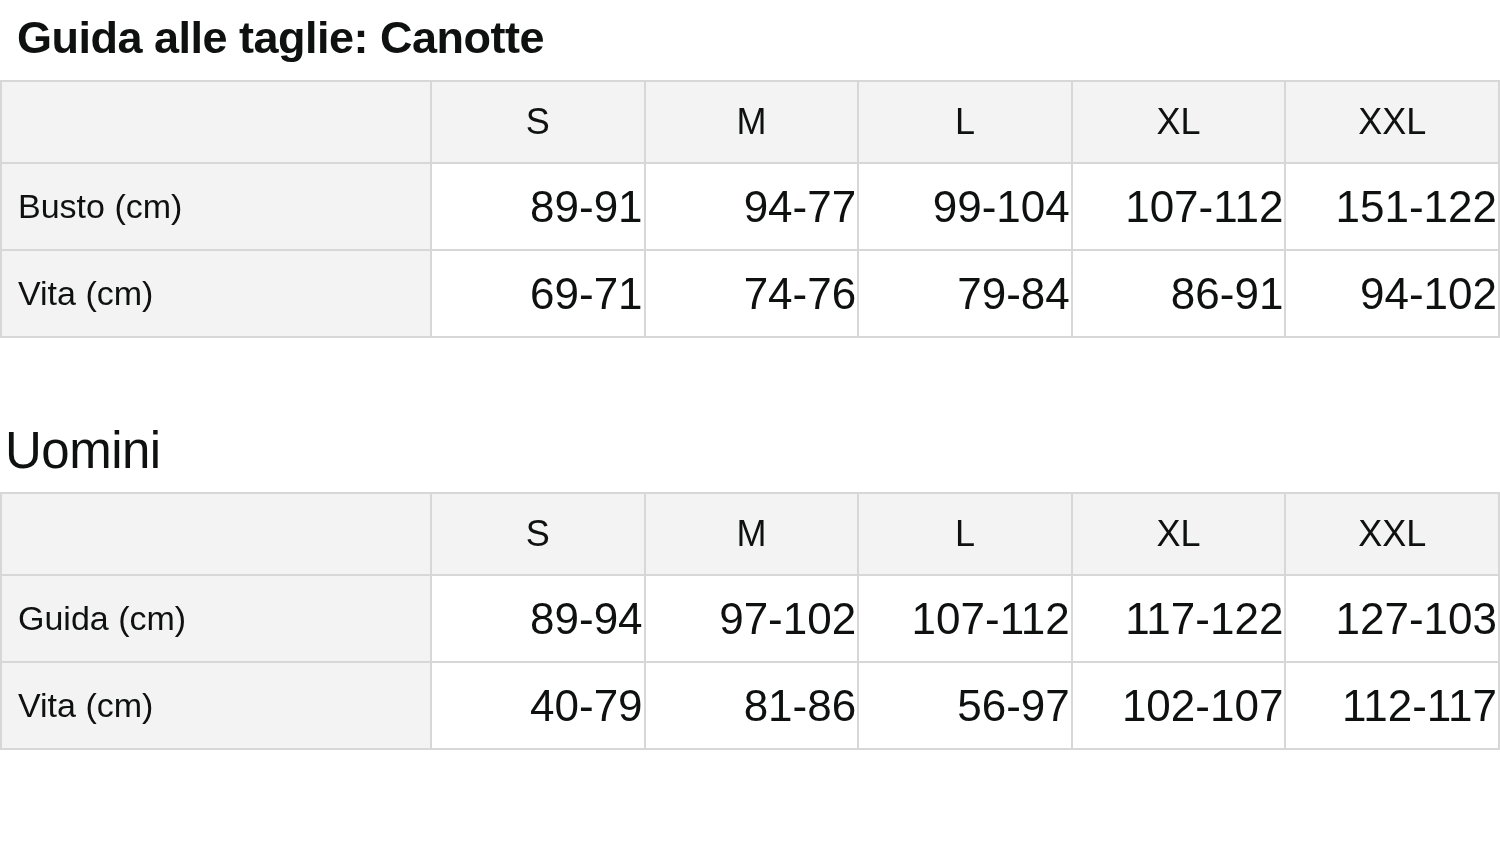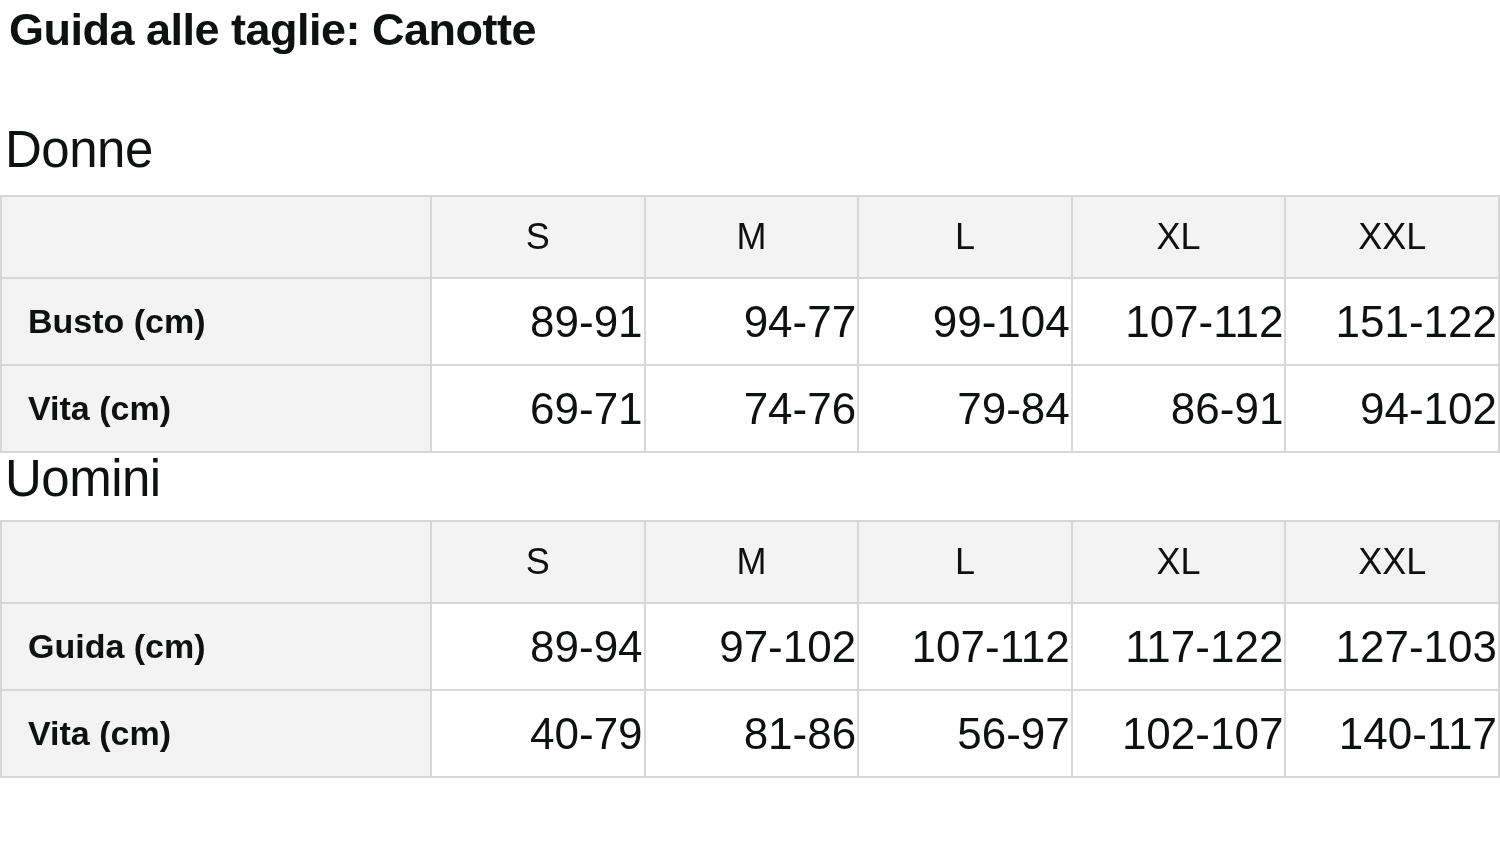--- a/index.html
+++ b/index.html
@@ -12,34 +12,34 @@
   .page {
     width: 1500px;
     height: 862px;
     overflow: hidden;
     background: #ffffff;
   }
   h1.page-title {
     font-size: 45px;
     font-weight: 700;
     line-height: 1.0;
-    margin: 4px;
+    margin: 12px;
     padding: 3px 0 0 5px;
     letter-spacing: -0.5px;
   }
   h2.section-heading {
     font-size: 51px;
     font-weight: 400;
     line-height: 1.0;
     margin: 0;
     padding-left: 5px;
     letter-spacing: -0.5px;
   }
   .section-women h2.section-heading { margin-top: 72px; }
-  .section-men   h2.section-heading { }
+  .section-men   h2.section-heading { margin-top: 87px; }
 
   table.size-table {
     width: 1500px;
     table-layout: fixed;
     border-collapse: collapse;
   }
   .section-women table.size-table { margin-top: 20px; }
   .section-men   table.size-table { margin-top: 16px; }
 
   col.label-col { width: 430px; }
@@ -54,41 +54,40 @@
     height: 82px;
     background: #f3f3f3;
     font-size: 36px;
     font-weight: 400;
     text-align: center;
   }
   table.size-table tbody th.row-label {
     height: 87px;
     background: #f3f3f3;
     font-size: 34px;
-    font-weight: 700;
+    font-weight: 400;
     text-align: left;
-    padding-left: 26px;
+    padding-left: 16px;
   }
   table.size-table tbody td {
     height: 87px;
     background: #ffffff;
     font-size: 44px;
     font-weight: 400;
     text-align: right;
   }
 </style>
 </head>
 <body>
 
 <div class="page">
 
   <h1 class="page-title">Guida alle taglie: Canotte</h1>
 
   <section class="section-women">
-    <h2 class="section-heading">Donne</h2>
     <table class="size-table">
       <colgroup>
         <col class="label-col">
         <col>
           <col>
           <col>
           <col>
           <col>
       </colgroup>
       <thead>
@@ -151,19 +150,19 @@
           <td>107-112</td>
           <td>117-122</td>
           <td>127-103</td>
         </tr>
         <tr>
           <th class="row-label">Vita (cm)</th>
           <td>40-79</td>
           <td>81-86</td>
           <td>56-97</td>
           <td>102-107</td>
-          <td>140-117</td>
+          <td>112-117</td>
         </tr>
       </tbody>
     </table>
   </section>
 
 </div>
 
 </body></html>

